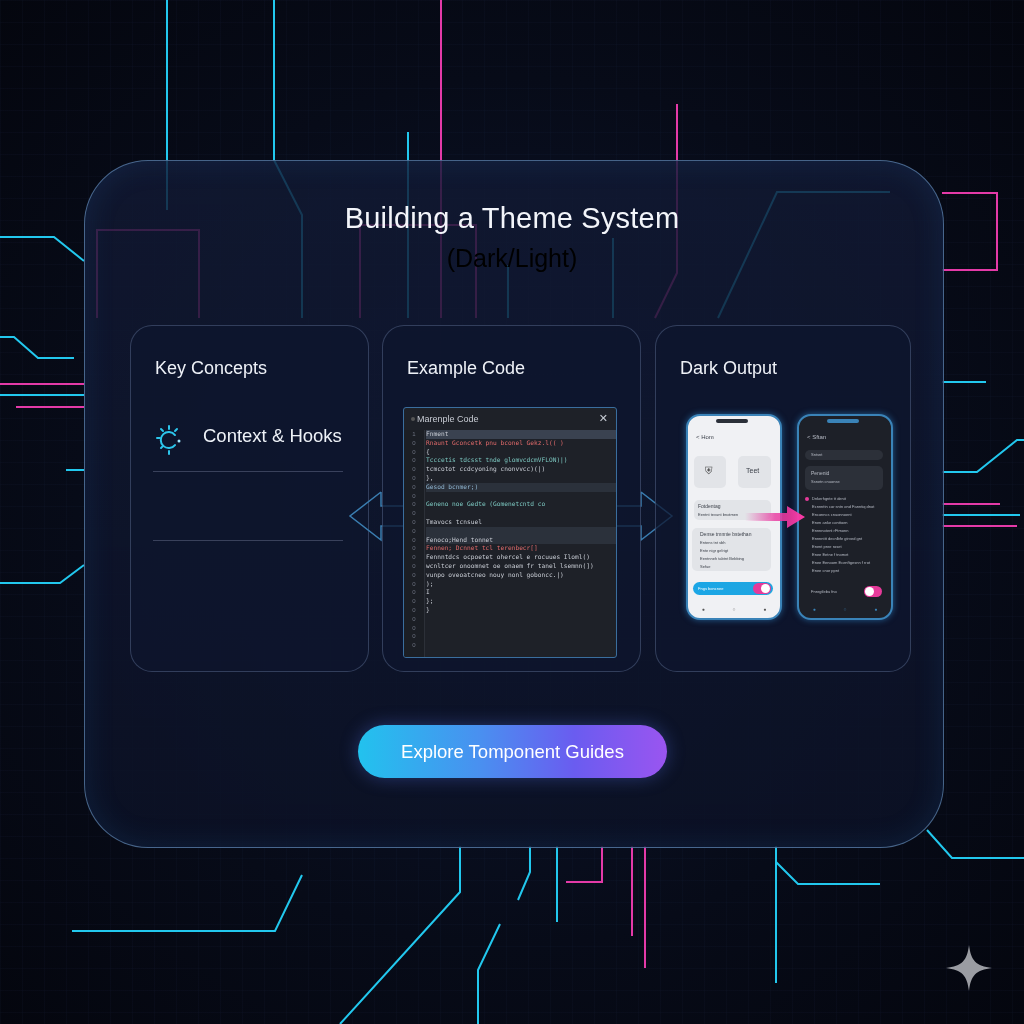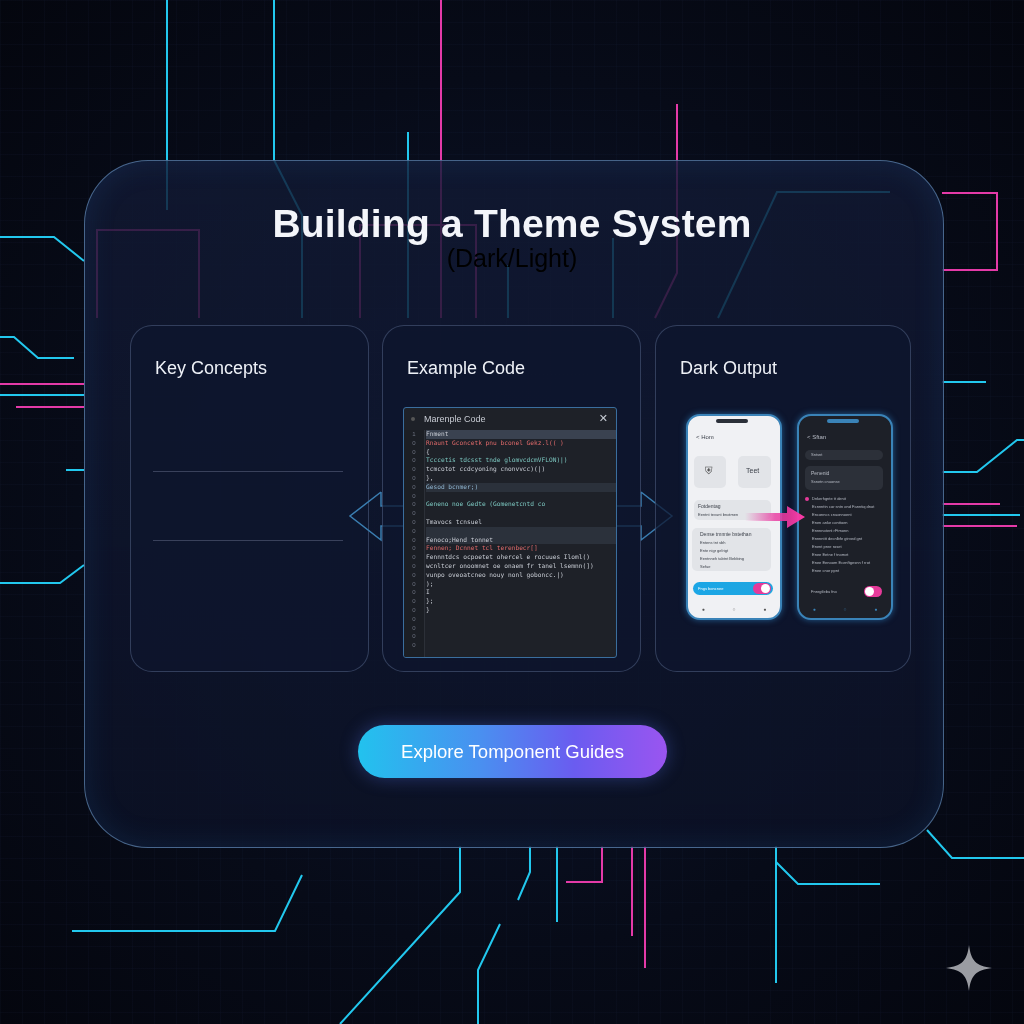--- a/index.html
+++ b/index.html
@@ -19,21 +19,21 @@
   svg.circuits { position:absolute; left:0; top:0; width:1024px; height:1024px; }
   .main-card {
     position:absolute; left:84px; top:160px; width:858px; height:686px;
     border:1.5px solid rgba(120,170,220,0.55);
     border-radius:64px;
     background: linear-gradient(180deg, rgba(18,26,52,0.82), rgba(12,18,38,0.85));
     box-shadow: 0 0 30px rgba(40,120,200,0.15) inset;
   }
   .title {
     position:absolute; left:0; width:1024px; top:202px; text-align:center;
-    font-size:39px; font-weight:bold; color:#f3f5fa; letter-spacing:0.2px;
+    font-size:29px; font-weight:normal; color:#f3f5fa; letter-spacing:0.2px;
   }
   .subtitle {
     position:absolute; left:0; width:1024px; top:244px; text-align:center;
     font-size:25px; color:#000000;
   }
   .panel {
     position:absolute; top:325px; height:345px;
     border:1px solid rgba(120,140,180,0.35);
     border-radius:22px;
     background: rgba(14,22,46,0.75);
@@ -50,21 +50,21 @@
   }
   .concept .ic { width:34px; height:34px; margin-right:16px; }
   .concept .lbl { font-size:18.5px; color:#eef2f8; line-height:25px; }
   .divider { position:absolute; left:22px; width:190px; height:1px; background:rgba(140,150,180,0.35); }
 
   
   .code-win {
     position:absolute; left:20px; top:81px; width:212px; height:249px;
     background:#1e2128; border:1.5px solid #3a6e9e; border-radius:3px; overflow:hidden;
   }
-  .code-head { height:22px; display:flex; align-items:center; font-size:9px; color:#c7cbd3; padding-left:20px; position:relative; }
+  .code-head { height:22px; display:flex; align-items:center; font-size:9px; color:#c7cbd3; padding-left:13px; position:relative; }
   .code-head .x { position:absolute; right:8px; top:4px; font-size:11px; color:#c7cbd3; }
   .code-head .dot { position:absolute; left:7px; top:9px; width:4px; height:4px; border-radius:50%; background:#555; }
   .gutter { position:absolute; left:0; top:22px; width:20px; bottom:0; background:#1b1e24; border-right:1px solid #2c3038; }
   .gutter span { display:block; font-size:6px; color:#6c7280; text-align:center; height:8.8px; line-height:8.8px; }
   .code-lines { position:absolute; left:22px; top:22px; right:0; }
   .cl { font-family:"DejaVu Sans Mono", monospace; font-size:6.2px; height:8.8px; line-height:8.8px; white-space:nowrap; overflow:hidden; color:#c8ccd4; }
   .cl.band { background:#3a4250; }
   .cl.band2 { background:#2b313b; }
   .kw { color:#e06a6a; }
   .fn { color:#7cc7c0; }
@@ -149,20 +149,33 @@
 </svg>
 
 <div class="main-card"></div>
 
 <div class="title">Building a Theme System</div>
 <div class="subtitle">(Dark/Light)</div>
 
 <div class="panel" id="panel-concepts">
   <div class="panel-title">Key Concepts</div>
 
+  <div class="concept" style="top:97px;">
+    <svg class="ic" viewBox="0 0 34 34" fill="none" stroke="#2cc6ec" stroke-width="2" stroke-linecap="round">
+      <path d="M22 12 A8 8 0 1 0 22 22"></path>
+      <path d="M16 3 V6"></path>
+        <path d="M8 6 L10 8"></path>
+        <path d="M4 15 H7"></path>
+        <path d="M8 25 L10 23"></path>
+        <path d="M16 28 V31"></path>
+        <path d="M24 6 L22 8"></path>
+      <circle cx="26" cy="18" r="1.5" fill="#9fe6ff" stroke="none"></circle>
+    </svg>
+    <span class="lbl">Context &amp; Hooks</span>
+  </div>
   <div class="divider" style="top:145px;"></div>
 
   <div class="divider" style="top:214px;"></div>
 
 </div>
 
 <svg style="position:absolute;left:348px;top:488px;width:56px;height:56px;" viewBox="0 0 56 56" fill="none" stroke="#3a7db0" stroke-width="1.5">
   <path d="M33 4 L2 28 L33 52 V38 H56 M56 18 H33 V4"></path>
 </svg>
 <svg style="position:absolute;left:612px;top:488px;width:62px;height:56px;" viewBox="0 0 62 56" fill="none" stroke="#3a7db0" stroke-width="1.5">

